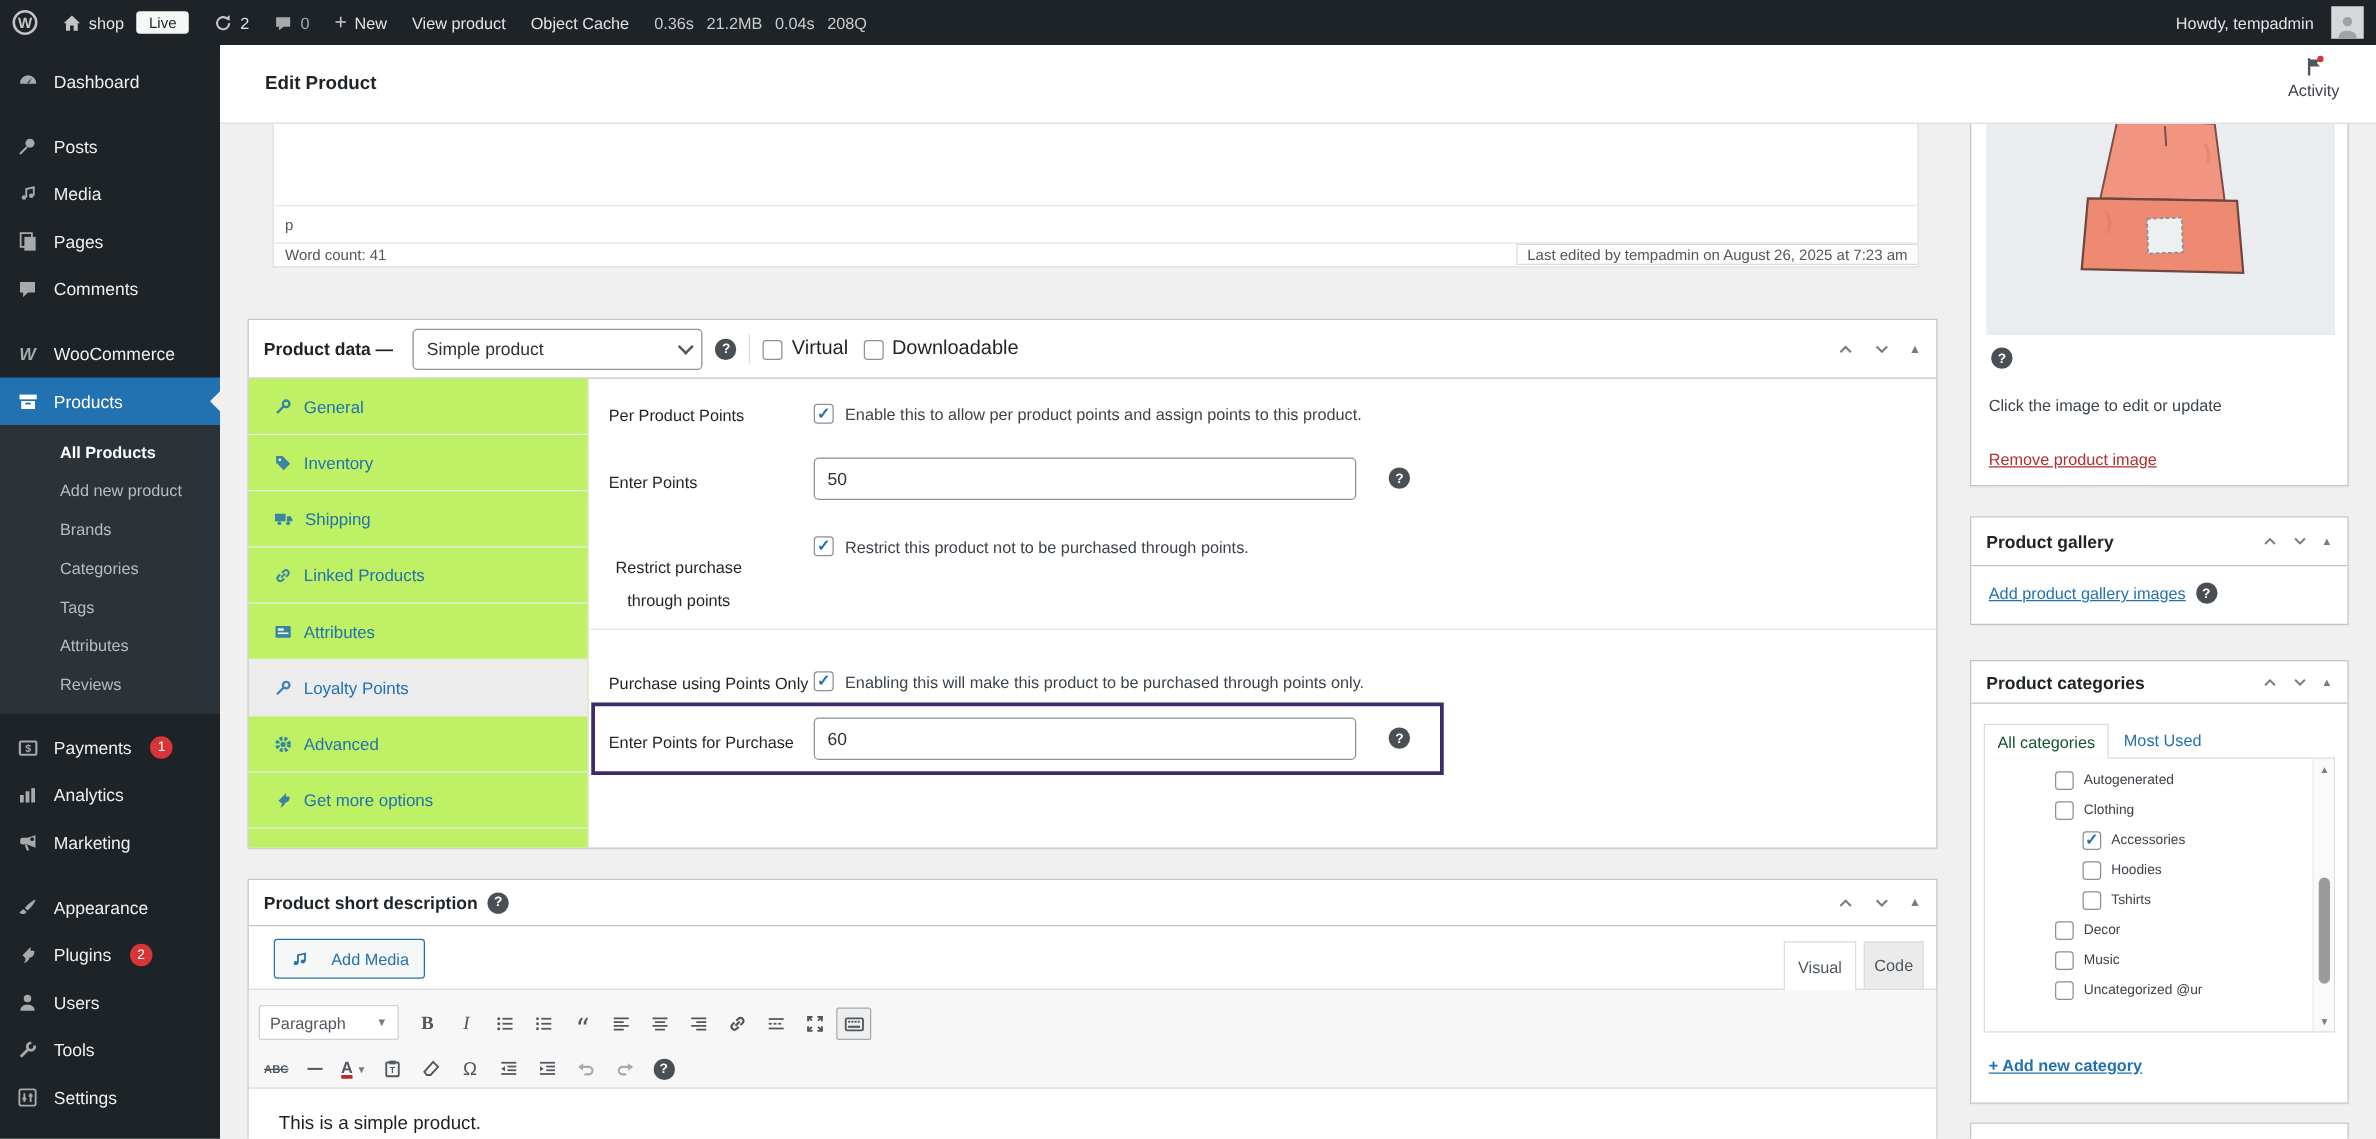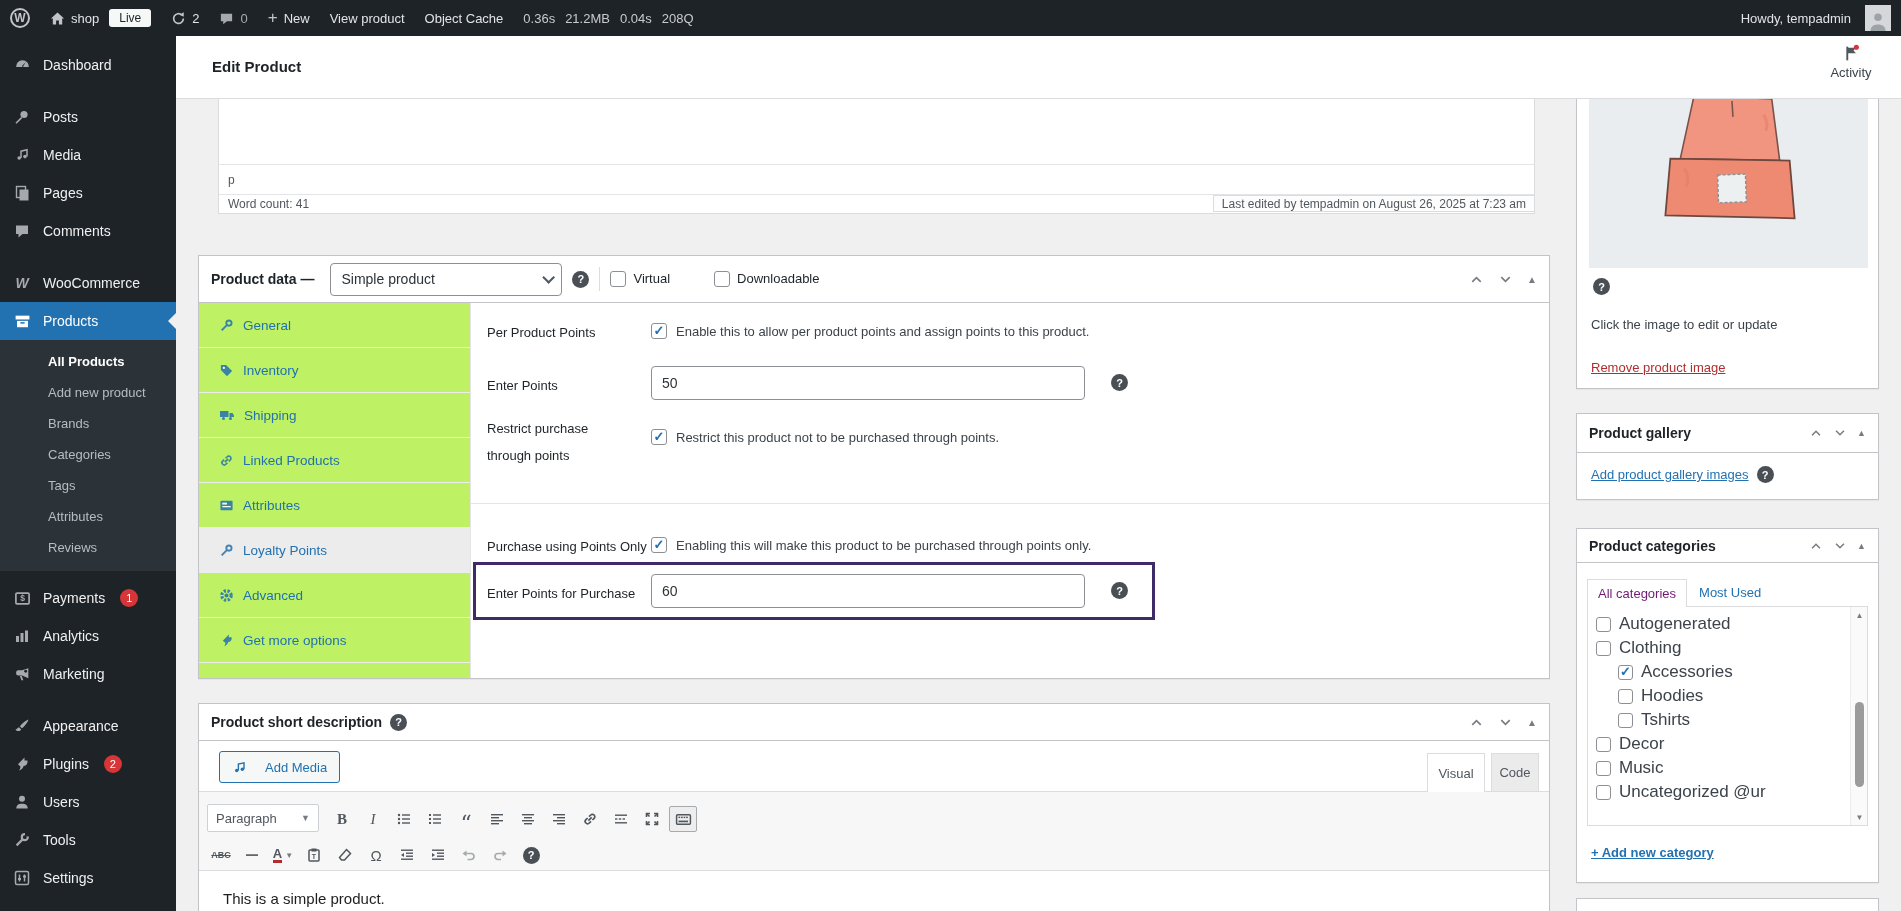--- a/index.html
+++ b/index.html
@@ -62,21 +62,21 @@
   .cb { width:16px; height:16px; border:1px solid #8c8f94; border-radius:3px; background:#fff; display:inline-flex; align-items:center; justify-content:center; cursor:pointer; flex:none; position:relative; }
   .cb.checked::after { content:'✓'; color:#2271b1; font-size:13px; font-weight:bold; line-height:1; margin-top:-1px; }
   .cb.small { width:15px; height:15px; }
 
   
   .pd-panel { left:22px; top:156px; width:1352px; height:424px; }
   .pd-head { height:47px; gap:10px; }
   .pd-select { width:232px; height:33px; border:1px solid #8c8f94; border-radius:4px; background:#fff; display:flex; align-items:center; padding:0 10px; font-size:14px; color:#2c3338; cursor:pointer; margin-left:6px; }
   .pd-select .chev { margin-left:auto; width:9px; height:9px; border-right:2px solid #50575e; border-bottom:2px solid #50575e; transform:rotate(45deg) translateY(-3px); }
   .vdiv { width:1px; height:24px; background:#dcdcde; }
-  .hcb { display:flex; align-items:flex-start; gap:7px; font-size:13px; color:#1d2327; margin-right:34px; cursor:pointer; }
+  .hcb { display:flex; align-items:flex-end; gap:7px; font-size:16px; color:#1d2327; margin-right:2px; cursor:pointer; }
   .pd-body { display:flex; height:375px; }
   .wc-tabs { width:272px; border-right:1px solid #e5e5e5; list-style:none; background:#bef264; }
   .wc-tabs li { height:45px; display:flex; align-items:center; gap:9px; padding-left:20px; border-bottom:1px solid #ececec; color:#2271b1; font-size:13.5px; cursor:pointer; }
   .wc-tabs li.active { background:#ececec; }
   .wc-tabs li svg { opacity:.85; }
   .pd-content { position:relative; flex:1; font-size:13px; color:#1d2327; }
   .pd-label { position:absolute; left:16px; }
   .field-row { position:absolute; left:180px; display:flex; align-items:center; gap:9px; color:#3c434a; }
   .pd-input { position:absolute; left:180px; width:434px; height:34px; border:1px solid #8c8f94; border-radius:4px; padding:0 10px; font-size:14px; color:#2c3338; font-family:"Liberation Sans",sans-serif; }
   .pd-divider { position:absolute; left:0; right:0; top:200px; border-top:1px solid #e5e5e5; }
@@ -114,25 +114,25 @@
   .rc-head { height:39px; padding:0 12px; }
   .rc-head .pb-title { font-size:14px; }
   .rc-ctrls { margin-left:auto; display:flex; align-items:center; gap:10px; color:#787c82; }
   .gal-link { position:absolute; left:14px; top:52px; display:flex; align-items:center; gap:8px; font-size:13px; }
   .blue-link { color:#2271b1; text-decoration:underline; cursor:pointer; }
 
   .cat-panel { left:1400px; top:429px; width:303px; height:355px; }
   .cat-head { height:34px;justify-content:flex-end; }
   .cat-body { position:absolute; left:10px; right:10px; top:44px; }
   .cat-tabs { display:flex; align-items:flex-end; height:33px; }
-  .cat-tab-all { padding:6px 10px; border:1px solid #dcdcde; border-bottom:none; background:#fff; position:relative; top:1px; z-index:2; font-size:13px; color:#701a75; cursor:pointer; }
+  .cat-tab-all { padding:6px 10px; border:1px solid #dcdcde; border-bottom:none; background:#fff; position:relative; top:1px; z-index:2; font-size:13px; color:#14532d; cursor:pointer; }
   .cat-tab-used { padding:6px 12px; font-size:13px; cursor:pointer; }
   .cat-list { position:relative; border:1px solid #dcdcde; background:#fff; height:220px; overflow:hidden; }
   .cat-items { padding:5px 24px 5px 8px; }
-  .cat-row { display:flex; align-items:center; gap:8px; height:24px; font-size:17px; color:#3c434a; }
+  .cat-row { display:flex; align-items:center; gap:8px; height:24px; font-size:11px; color:#3c434a;margin-left:48px; }
   .cat-row.ind1 { padding-left:22px; }
   .scrollbar { position:absolute; right:0; top:0; bottom:0; width:17px; background:#fafafa; border-left:1px solid #ececec; }
   .sb-arrow { position:absolute; left:0; width:17px; height:16px; display:flex; align-items:center; justify-content:center; font-size:8px; color:#787c82; cursor:pointer; }
   .sb-thumb { position:absolute; left:4px; width:9px; border-radius:5px; background:#9b9b9b; top:95px; height:85px; cursor:pointer; }
   .cat-add { position:absolute; left:14px; top:316px; font-size:13px; font-weight:bold; }
   .next-panel { left:1400px; top:799px; width:303px; height:16px; }
 </style>
 </head>
 <body>
 
@@ -494,21 +494,21 @@
         <span class="pd-label" style="top:22px">Per Product Points</span>
         <div class="field-row" style="top:20px">
           <span class="cb checked"></span>
           <span>Enable this to allow per product points and assign points to this product.</span>
         </div>
 
         <span class="pd-label" style="top:75px">Enter Points</span>
         <input class="pd-input" style="top: 63px;" type="text" value="50">
         <span class="help-tip abs" style="left:640px; top:71px">?</span>
 
-        <span class="pd-label" style="top:112px; width:112px; line-height:27px;">Restrict purchase through points</span>
+        <span class="pd-label" style="top:137px; width:112px; line-height:27px;text-align:center;">Restrict purchase through points</span>
         <div class="field-row" style="top:126px">
           <span class="cb checked"></span>
           <span>Restrict this product not to be purchased through points.</span>
         </div>
 
         <div class="pd-divider"></div>
 
         <span class="pd-label" style="top:236px">Purchase using Points Only</span>
         <div class="field-row" style="top:234px">
           <span class="cb checked"></span>

